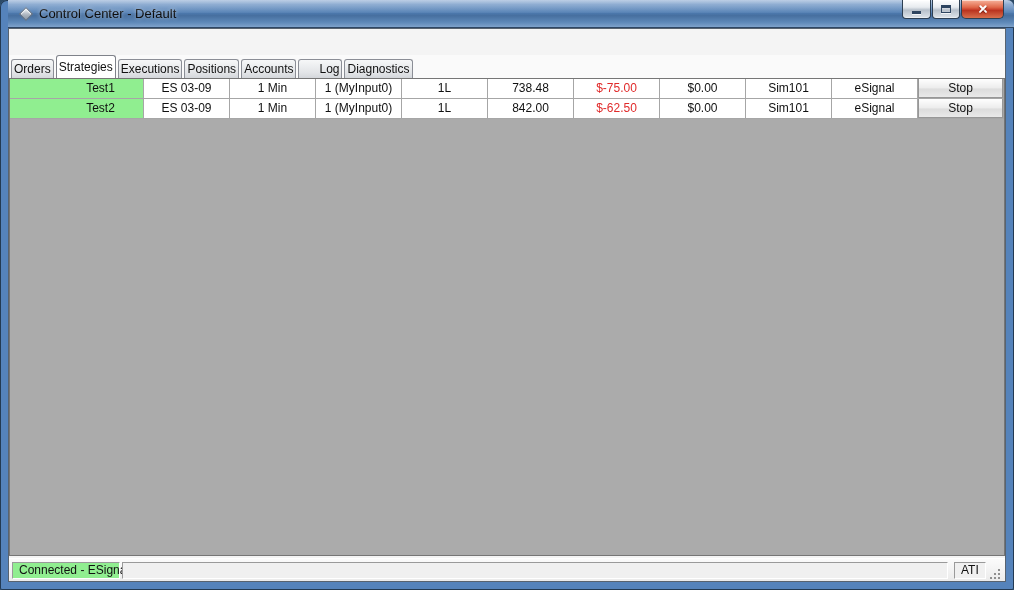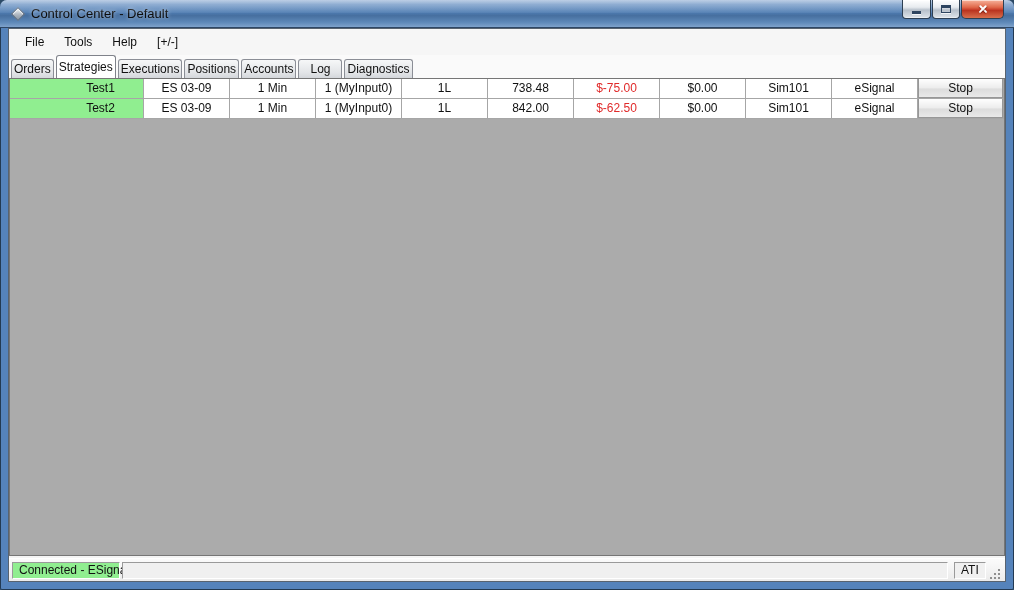--- a/index.html
+++ b/index.html
@@ -3,21 +3,21 @@
 <meta charset="utf-8">
 <style>
   * { box-sizing: border-box; margin: 0; padding: 0; }
   html,body { width:1014px; height:590px; overflow:hidden; background:#2c4a66;
               font-family:"Liberation Sans", sans-serif; }
 
   .window { position:absolute; inset:0; border-radius:7px 7px 2px 2px; overflow:hidden;
             background:#5583bb; box-shadow: inset 0 0 0 1px #233a52; }
 
   
-  .titlebar { position:absolute; left:0; top:0; right:0; height:28px;
+  .titlebar { position:absolute; left:8px; top:0; right:0; height:28px;
               background: linear-gradient(180deg,#9ab5d8 0%,#6b93c4 16%,#4e7cb2 45%,#476f9f 58%,#5d88b8 82%,#7ea2cb 100%);
               border-bottom:1px solid #2e4766; }
   .titlebar::after { content:""; position:absolute; left:0; top:0; right:0; height:13px;
               background: linear-gradient(180deg, rgba(255,255,255,.34), rgba(255,255,255,.06));
               pointer-events:none; }
   .app-icon { position:absolute; left:13px; top:9px; width:10px; height:10px;
               transform: rotate(45deg);
               background: linear-gradient(135deg,#eef1f4,#aab3bd 60%,#8d98a4);
               border:1px solid #6c7682; box-shadow: inset 1px 1px 0 rgba(255,255,255,.8); }
   .title { position:absolute; left:31px; top:6px; font-size:13px; color:#0c0c0c;
@@ -55,21 +55,21 @@
 
   
   .tabstrip { position:absolute; left:0; top:26px; right:0; height:23px; background:#fafafa;
               display:flex; align-items:flex-end; padding-left:2px; }
   .tab { font-size:12px; color:#111; height:19px; line-height:18px; padding:0 2px;
          background: linear-gradient(180deg,#f6f7f8,#e2e4e7 70%,#d4d7db);
          border:1px solid #8b8e96; border-bottom:none; border-radius:3px 3px 0 0;
          margin-right:2px; white-space:nowrap; }
   .tab.active { height:23px; line-height:22px; background:#ffffff; position:relative; z-index:2;
                 border-color:#7f828a; }
-  .tab.log { min-width:44px; text-align:center; }
+  .tab.log { min-width:44px; text-align:right; }
 
   
   .content { position:absolute; left:0; top:49px; right:0; bottom:25px;
              background:#ababab; border:1px solid #767676; }
   .grid { position:absolute; left:0; top:0; right:0; }
   .grid-header { display:flex; height:21px; }
   .grid-row { display:flex; height:20px; }
   .hcell { flex:1 1 0; font-size:12px; color:#111; text-align:center; line-height:20px;
            background: linear-gradient(180deg,#fdfdfd,#ececec 55%,#dfdfdf);
            border-right:1px solid #9d9d9d; border-bottom:1px solid #9d9d9d; overflow:hidden; white-space:nowrap; }
@@ -117,26 +117,20 @@
         <span class="glyph-max"></span>
       </div>
       <div class="winbtn close">
         <span class="glyph-close"></span>
       </div>
     </div>
   </div>
 
   <div class="client">
 
-    <div class="menubar">
-      <span class="menu-item">File</span>
-      <span class="menu-item">Tools</span>
-      <span class="menu-item">Help</span>
-      <span class="menu-item">[+/-]</span>
-    </div>
 
     <div class="tabstrip">
       <div class="tab">Orders</div>
       <div class="tab active">Strategies</div>
       <div class="tab">Executions</div>
       <div class="tab">Positions</div>
       <div class="tab">Accounts</div>
       <div class="tab log">Log</div>
       <div class="tab">Diagnostics</div>
     </div>

